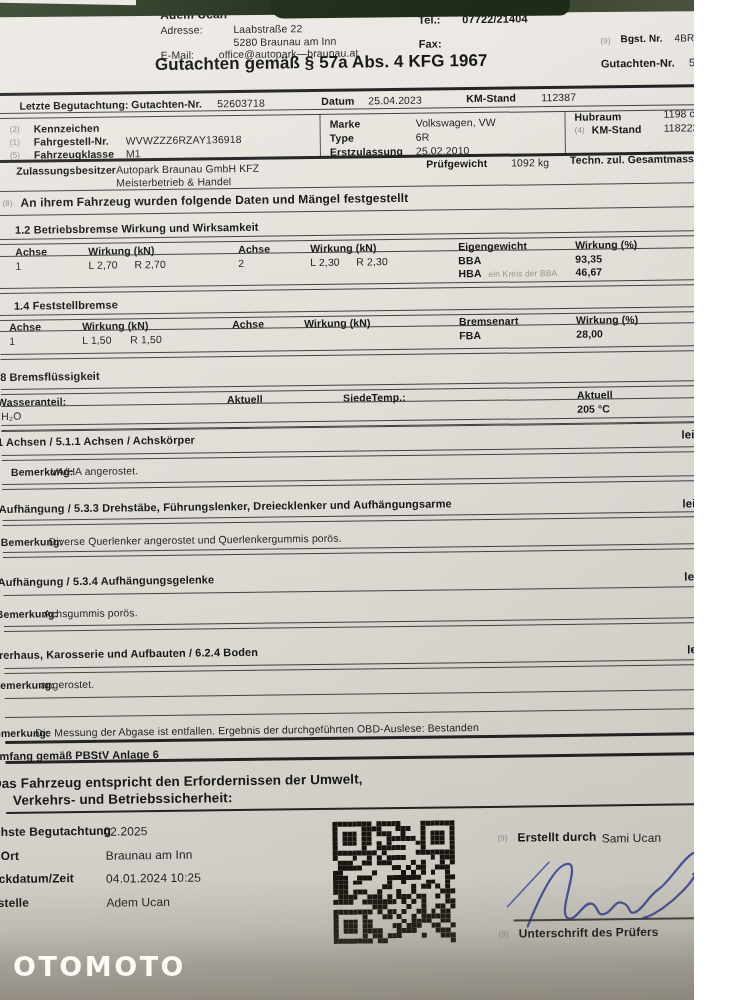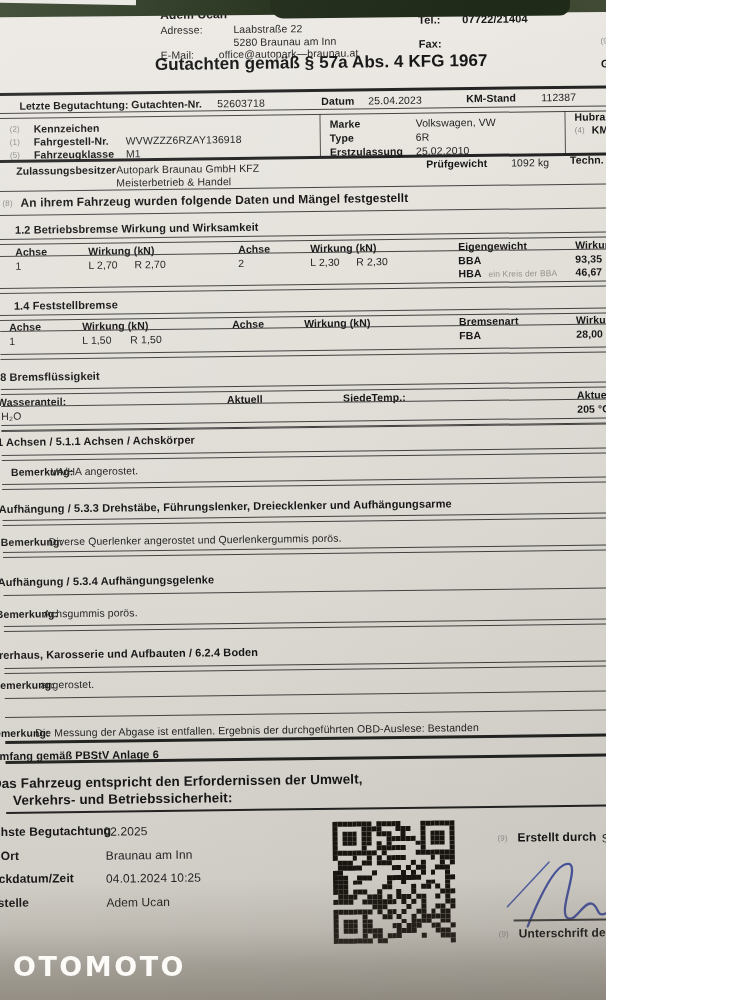--- a/index.html
+++ b/index.html
@@ -1,17 +1,17 @@
 <!DOCTYPE html>
 <html><head>
 <meta charset="utf-8">
 <style>
   html,body{margin:0;padding:0;}
   body{font-family:"Liberation Sans",sans-serif;}
-  .frame{position:relative;width:606px;height:1000px;overflow:hidden;background:#a16207;}
+  .frame{position:relative;width:694px;height:1000px;overflow:hidden;background:#a16207;}
   .paper{position:absolute;left:-34px;top:0;width:830px;height:1035px;
          transform:rotate(-0.72deg);transform-origin:34px 0px;
          background:linear-gradient(180deg,#edeae5 0%,#e6e3dd 22%,#e0ddd7 45%,#dad7d0 65%,#d3d0c9 82%,#ccc9c2 100%);
          box-shadow:0 0 18px rgba(0,0,0,.35) inset;}
   .t{position:absolute;white-space:nowrap;font-size:10.5px;color:#1f1f1f;letter-spacing:.1px;}
   .b{font-weight:bold;color:#161616;}
   .fs8{font-size:8px;color:#8a8a8a;}
   .fs85{font-size:8.5px;color:#9a968f;}
   .fs10{font-size:10px;}
   .fs11{font-size:11px;}

